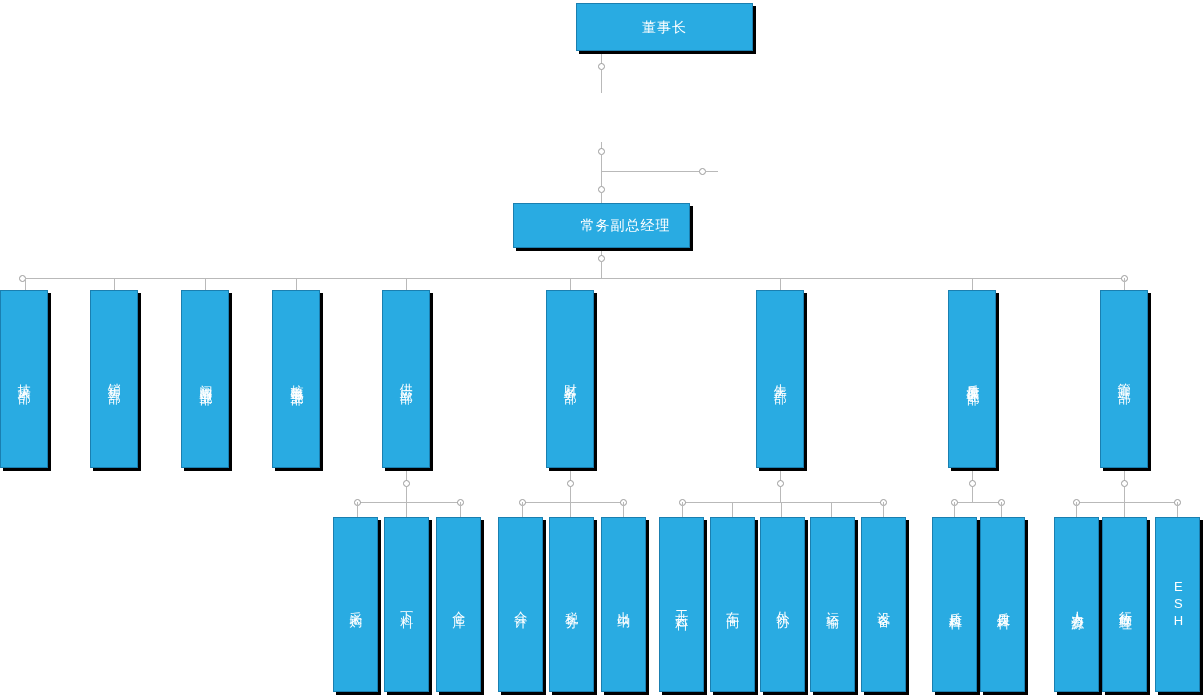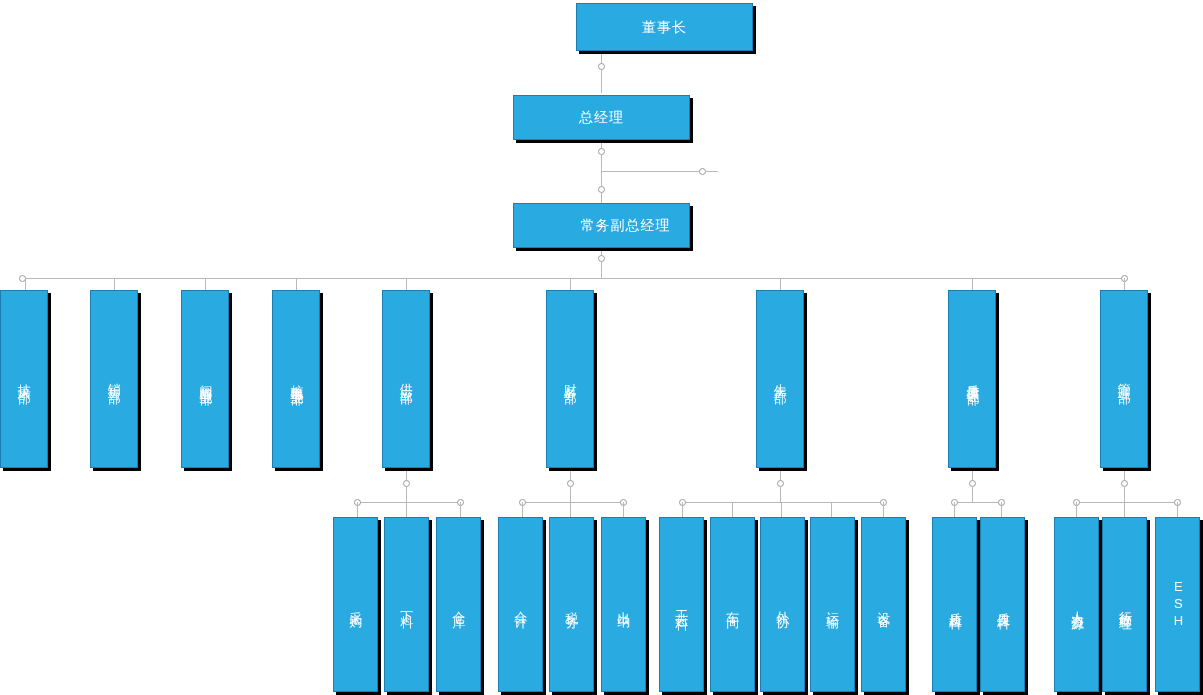--- a/index.html
+++ b/index.html
@@ -149,23 +149,20 @@
   <div class="dot" style="left:1073px;top:499px;"></div>
   <div class="dot" style="left:1174px;top:499px;"></div>
   <div class="line vt" style="left:1076px;top:502px;height:15px;"></div>
   <div class="line vt" style="left:1124px;top:502px;height:15px;"></div>
   <div class="line vt" style="left:1177px;top:502px;height:15px;"></div>
 
   <div class="node h" style="left:544px;top:3px;width:177px;height:48px;margin-left:32px;">
     <span class="lbl">董事长</span>
   </div>
 
-  <div class="node h" style="left:513px;top:95px;width:177px;height:45px;">
-    <span class="lbl">总经理</span>
-  </div>
 
 
   <div class="node h" style="left:513px;top:203px;width:177px;height:45px;padding-left:48px;">
     <span class="lbl">常务副总经理</span>
   </div>
 
   <div class="node v" style="left:0px;top:290px;width:48px;height:178px;">
     <span class="lbl">技术部</span>
   </div>
   <div class="node v" style="left:90px;top:290px;width:48px;height:178px;">

